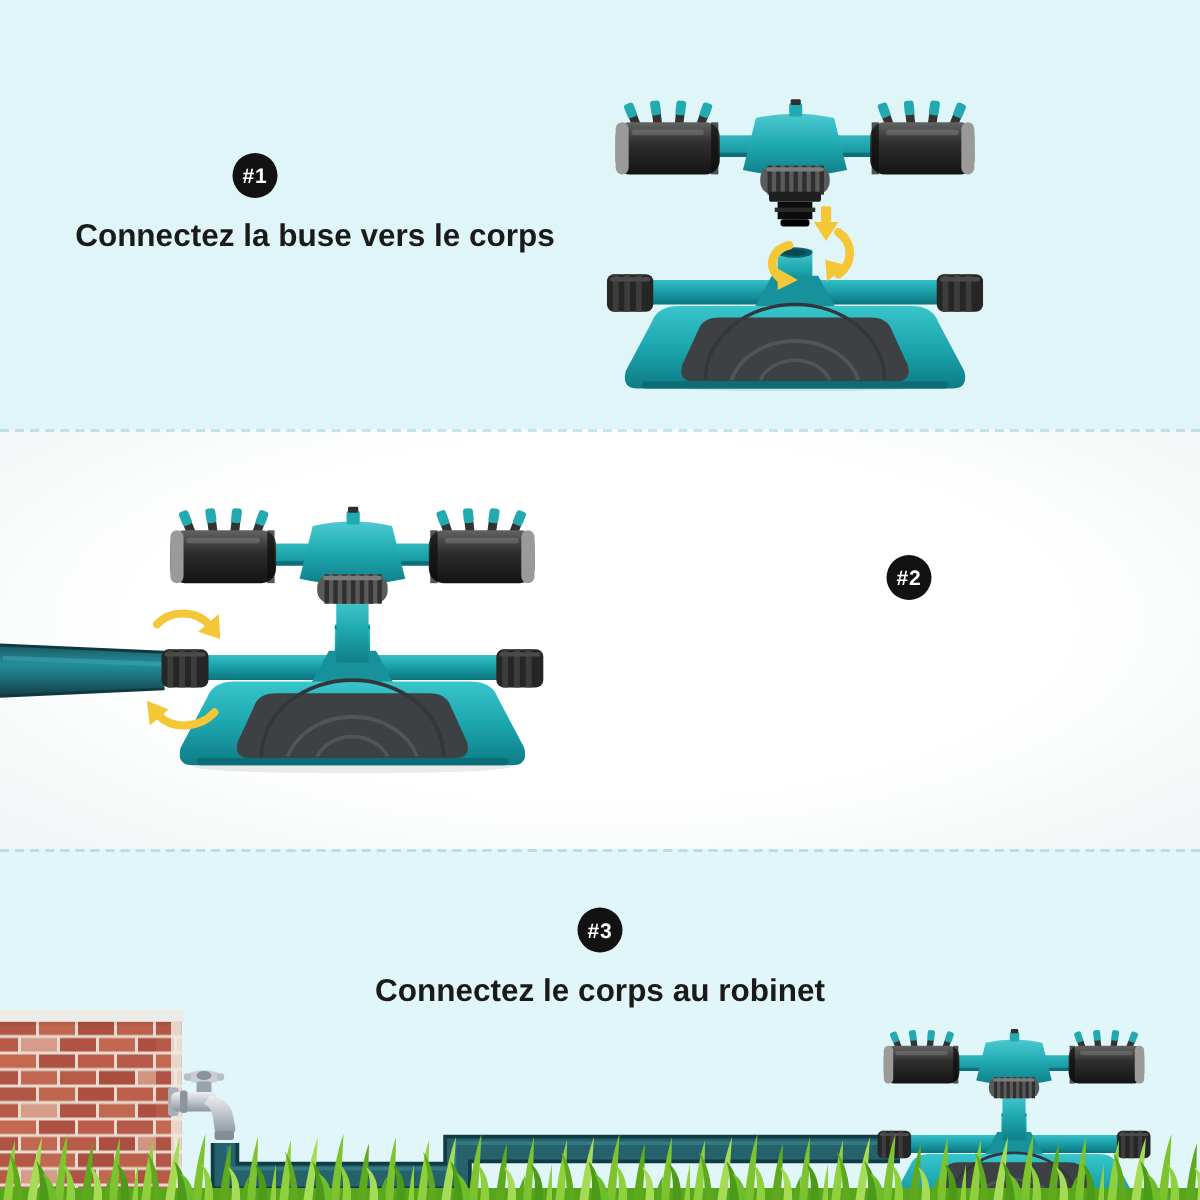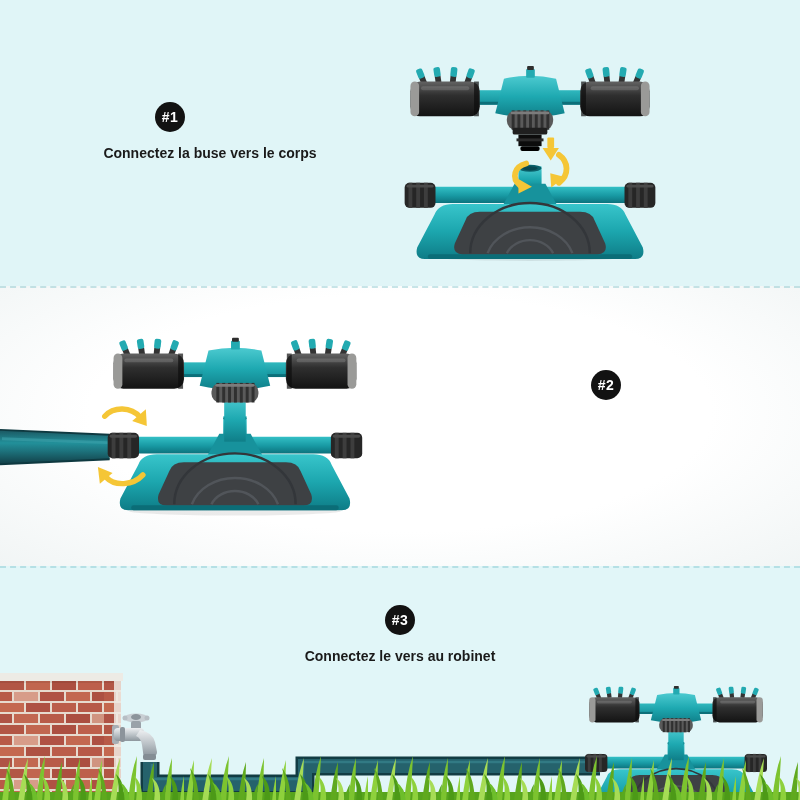--- a/index.html
+++ b/index.html
@@ -13,21 +13,21 @@
     background:radial-gradient(ellipse at 50% 45%, #FFFFFF 55%, #F1F5F5 100%);
     border-top:2px dashed rgba(70,170,180,.28);}
   #panel3{top:566px; height:234px; background:#E1F6F8;
     border-top:2px dashed rgba(70,170,180,.28);}
   .step-text{position:absolute; text-align:center; z-index:5;}
   .badge{
     width:30px; height:30px; border-radius:50%; background:#121212; color:#FFFFFF;
     font-size:14px; font-weight:bold; display:flex; align-items:center;
     justify-content:center; margin:0 auto 13px auto; letter-spacing:.5px;
   }
-  .title{font-size:14px; font-weight:bold; color:#1A1A1A; line-height:1.25;}
+  .title{font-size:21px; font-weight:bold; color:#1A1A1A; line-height:1.25;}
   #text1{left:0; top:102px; width:420px;}
   #text1 .badge{transform:translateX(-40px);}
   #text2{left:412px; top:82px; width:388px;}
   #text3{left:0; top:37px; width:800px;}
   .illus{position:absolute; z-index:2;}
   #illus1{left:395px; top:66px; width:270px; height:195px;}
   #illus2{left:0px; top:44px; width:372px; height:186px;}
   #illus3{left:0; top:0; width:800px; height:234px; z-index:1;}
 </style>
 </head>
@@ -262,21 +262,21 @@
       </g>
     </svg>
     <div class="step-text" id="text2">
       <div class="badge">#2</div>
     </div>
   </section>
 
   <section class="panel" id="panel3">
     <div class="step-text" id="text3">
       <div class="badge">#3</div>
-      <div class="title">Connectez le vers au robinet</div>
+      <div class="title">Connectez le corps au robinet</div>
     </div>
     <svg class="illus" id="illus3" viewBox="0 0 800 234" preserveAspectRatio="none">
       <g>
         <rect x="0" y="113" width="121" height="121" fill="url(#brickPat)"></rect>
         <rect x="0" y="105" width="123" height="8" fill="#EDEBE5"></rect>
         <rect x="0" y="113" width="121" height="2" fill="#000000" opacity=".07"></rect>
         <rect x="114" y="113" width="7" height="121" fill="#EFE9E2" opacity=".85"></rect>
       </g>
       <g transform="translate(112,140)">
         <ellipse cx="24" cy="10" rx="12" ry="4.5" fill="#C9CFD4"></ellipse>

